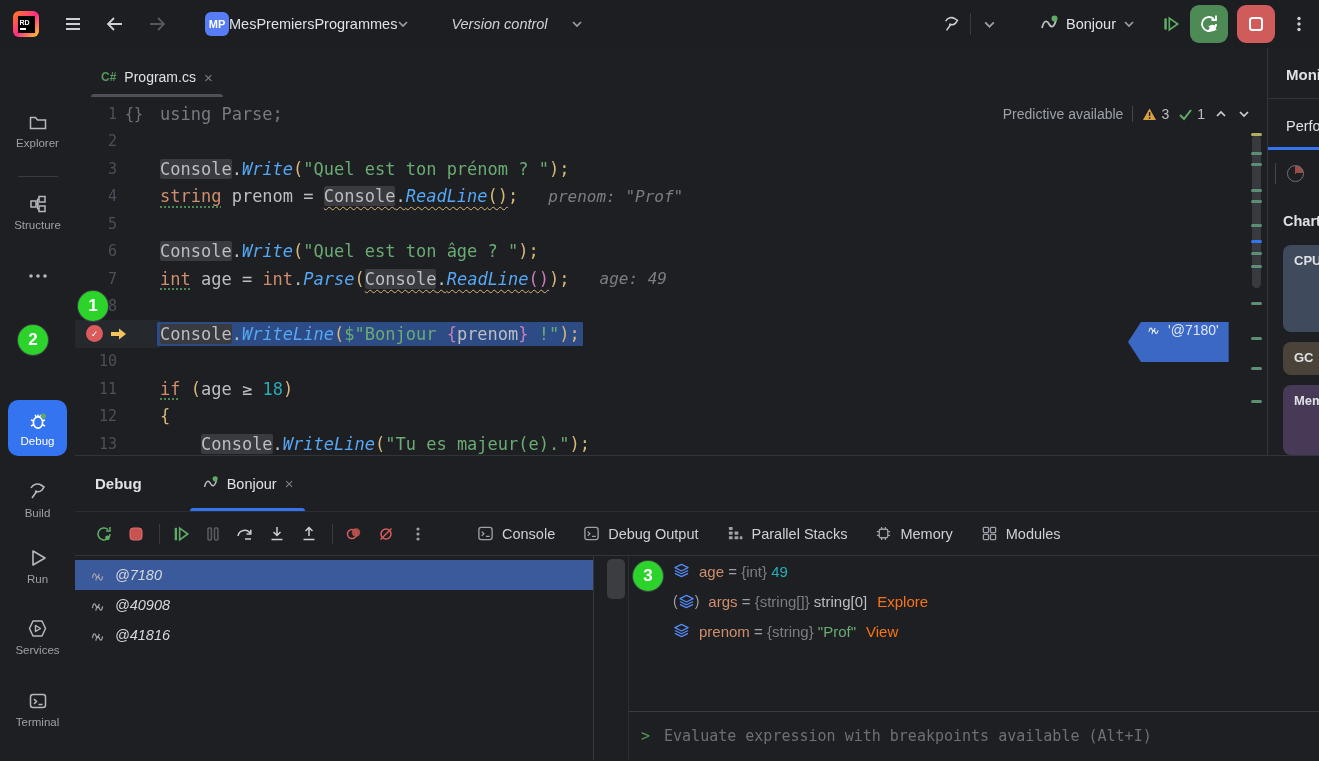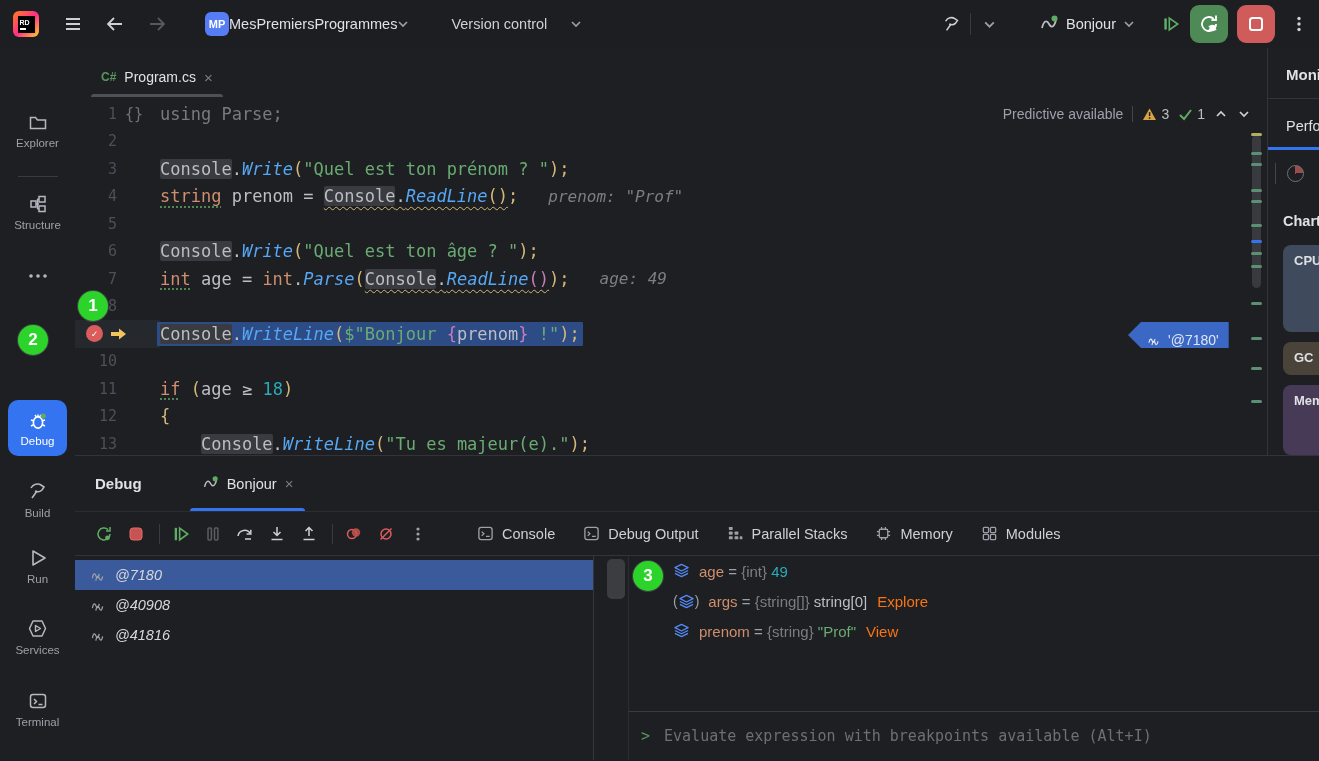--- a/index.html
+++ b/index.html
@@ -18,21 +18,21 @@
         align-items:flex-start;justify-content:center;padding-left:2px;box-sizing:border-box;}
   .logo-inner span{color:#fff;font-size:7px;font-weight:bold;line-height:7px;}
   .logo-inner i{display:block;width:6px;height:2px;background:#fff;margin-top:2px;}
   .tb-icon{width:20px;height:20px;display:flex;align-items:center;justify-content:center;}
   .hamburger{margin-left:24px;}
   .nav-arrow{margin-left:22px;}
   .proj{display:flex;align-items:center;gap:0;margin-left:38px;cursor:default;}
   .proj-chip{width:24px;height:24px;border-radius:6px;background:#567df5;color:#fff;
              font-size:11px;font-weight:bold;display:flex;align-items:center;justify-content:center;}
   .proj-name{color:#dfe1e5;font-size:14.5px;}
-  .vcs{display:flex;align-items:center;gap:23px;margin-left:42px;color:#ced0d6;font-size:14.5px;}
+  .vcs{display:flex;align-items:center;gap:23px;margin-left:42px;color:#ced0d6;font-size:14.5px;font-style:italic;}
   .tb-right{margin-left:auto;display:flex;align-items:center;margin-right:10px;}
   .tb-sep{width:1px;height:22px;background:#393b40;margin:0 8px;}
   .runcfg{display:flex;align-items:center;gap:7px;margin-left:40px;}
   .runcfg .name{color:#dfe1e5;font-size:14.5px;}
   .sq-btn{width:38px;height:38px;border-radius:9px;display:flex;align-items:center;justify-content:center;margin-left:9px;}
   .sq-btn.green{background:#4d8a55;}
   .sq-btn.red{background:#d05b5b;}
 
   
   .sidebar{left:0;top:48px;width:75px;height:713px;background:#1e1f22;border-right:1px solid #313438;}
@@ -76,22 +76,22 @@
   .u-dot{text-decoration:underline dotted #5fad65;text-underline-offset:4px;}
   .u-wavy{text-decoration:underline wavy #d5b778;text-decoration-thickness:1px;text-underline-offset:4px;}
   .exec-span{background:#2d4b85;padding:2px 3px;margin-left:-3px;border-radius:1px;}
   .inline-hint{color:#7a7e85;font-style:italic;margin-left:30px;font-size:16px;}
 
   .inspect{right:16px;top:9px;display:flex;align-items:center;gap:9px;}
   .inspect .title{color:#9ca1ab;font-size:14px;}
   .inspect .vsep{width:1px;height:16px;background:#43454a;}
   .inspect .cnt{color:#bcbec4;font-size:14px;display:flex;align-items:center;gap:4px;}
 
-  .thread-tag{left:1053px;top:225px;height:26px;background:#3b68c4;color:#dfe6f5;font-size:14px;
-      display:flex;align-items:flex-end;gap:7px;padding:0 10px 0 18px;
+  .thread-tag{left:1053px;top:225px;height:40px;background:#3b68c4;color:#dfe6f5;font-size:14px;
+      display:flex;align-items:flex-start;gap:7px;padding:0 10px 0 18px;
       clip-path:polygon(13px 0,100% 0,100% 100%,13px 100%,0 50%);}
 
   .scrollbar{right:5px;top:0;width:11px;height:358px;}
   .sb-thumb{position:absolute;left:1px;width:9px;top:38px;height:153px;background:#4e5157;opacity:.55;border-radius:5px;}
   .mark{position:absolute;left:0;width:11px;height:3px;border-radius:2px;}
 
   
   .monitor{left:1267px;top:48px;width:52px;height:407px;background:#1e1f22;border-left:1px solid #313438;overflow:hidden;}
   .mon-title{position:absolute;left:18px;top:18px;color:#dfe1e5;font-weight:bold;font-size:15px;white-space:nowrap;}
   .mon-hdiv{position:absolute;left:0;top:50px;width:52px;height:1px;background:#313438;}

